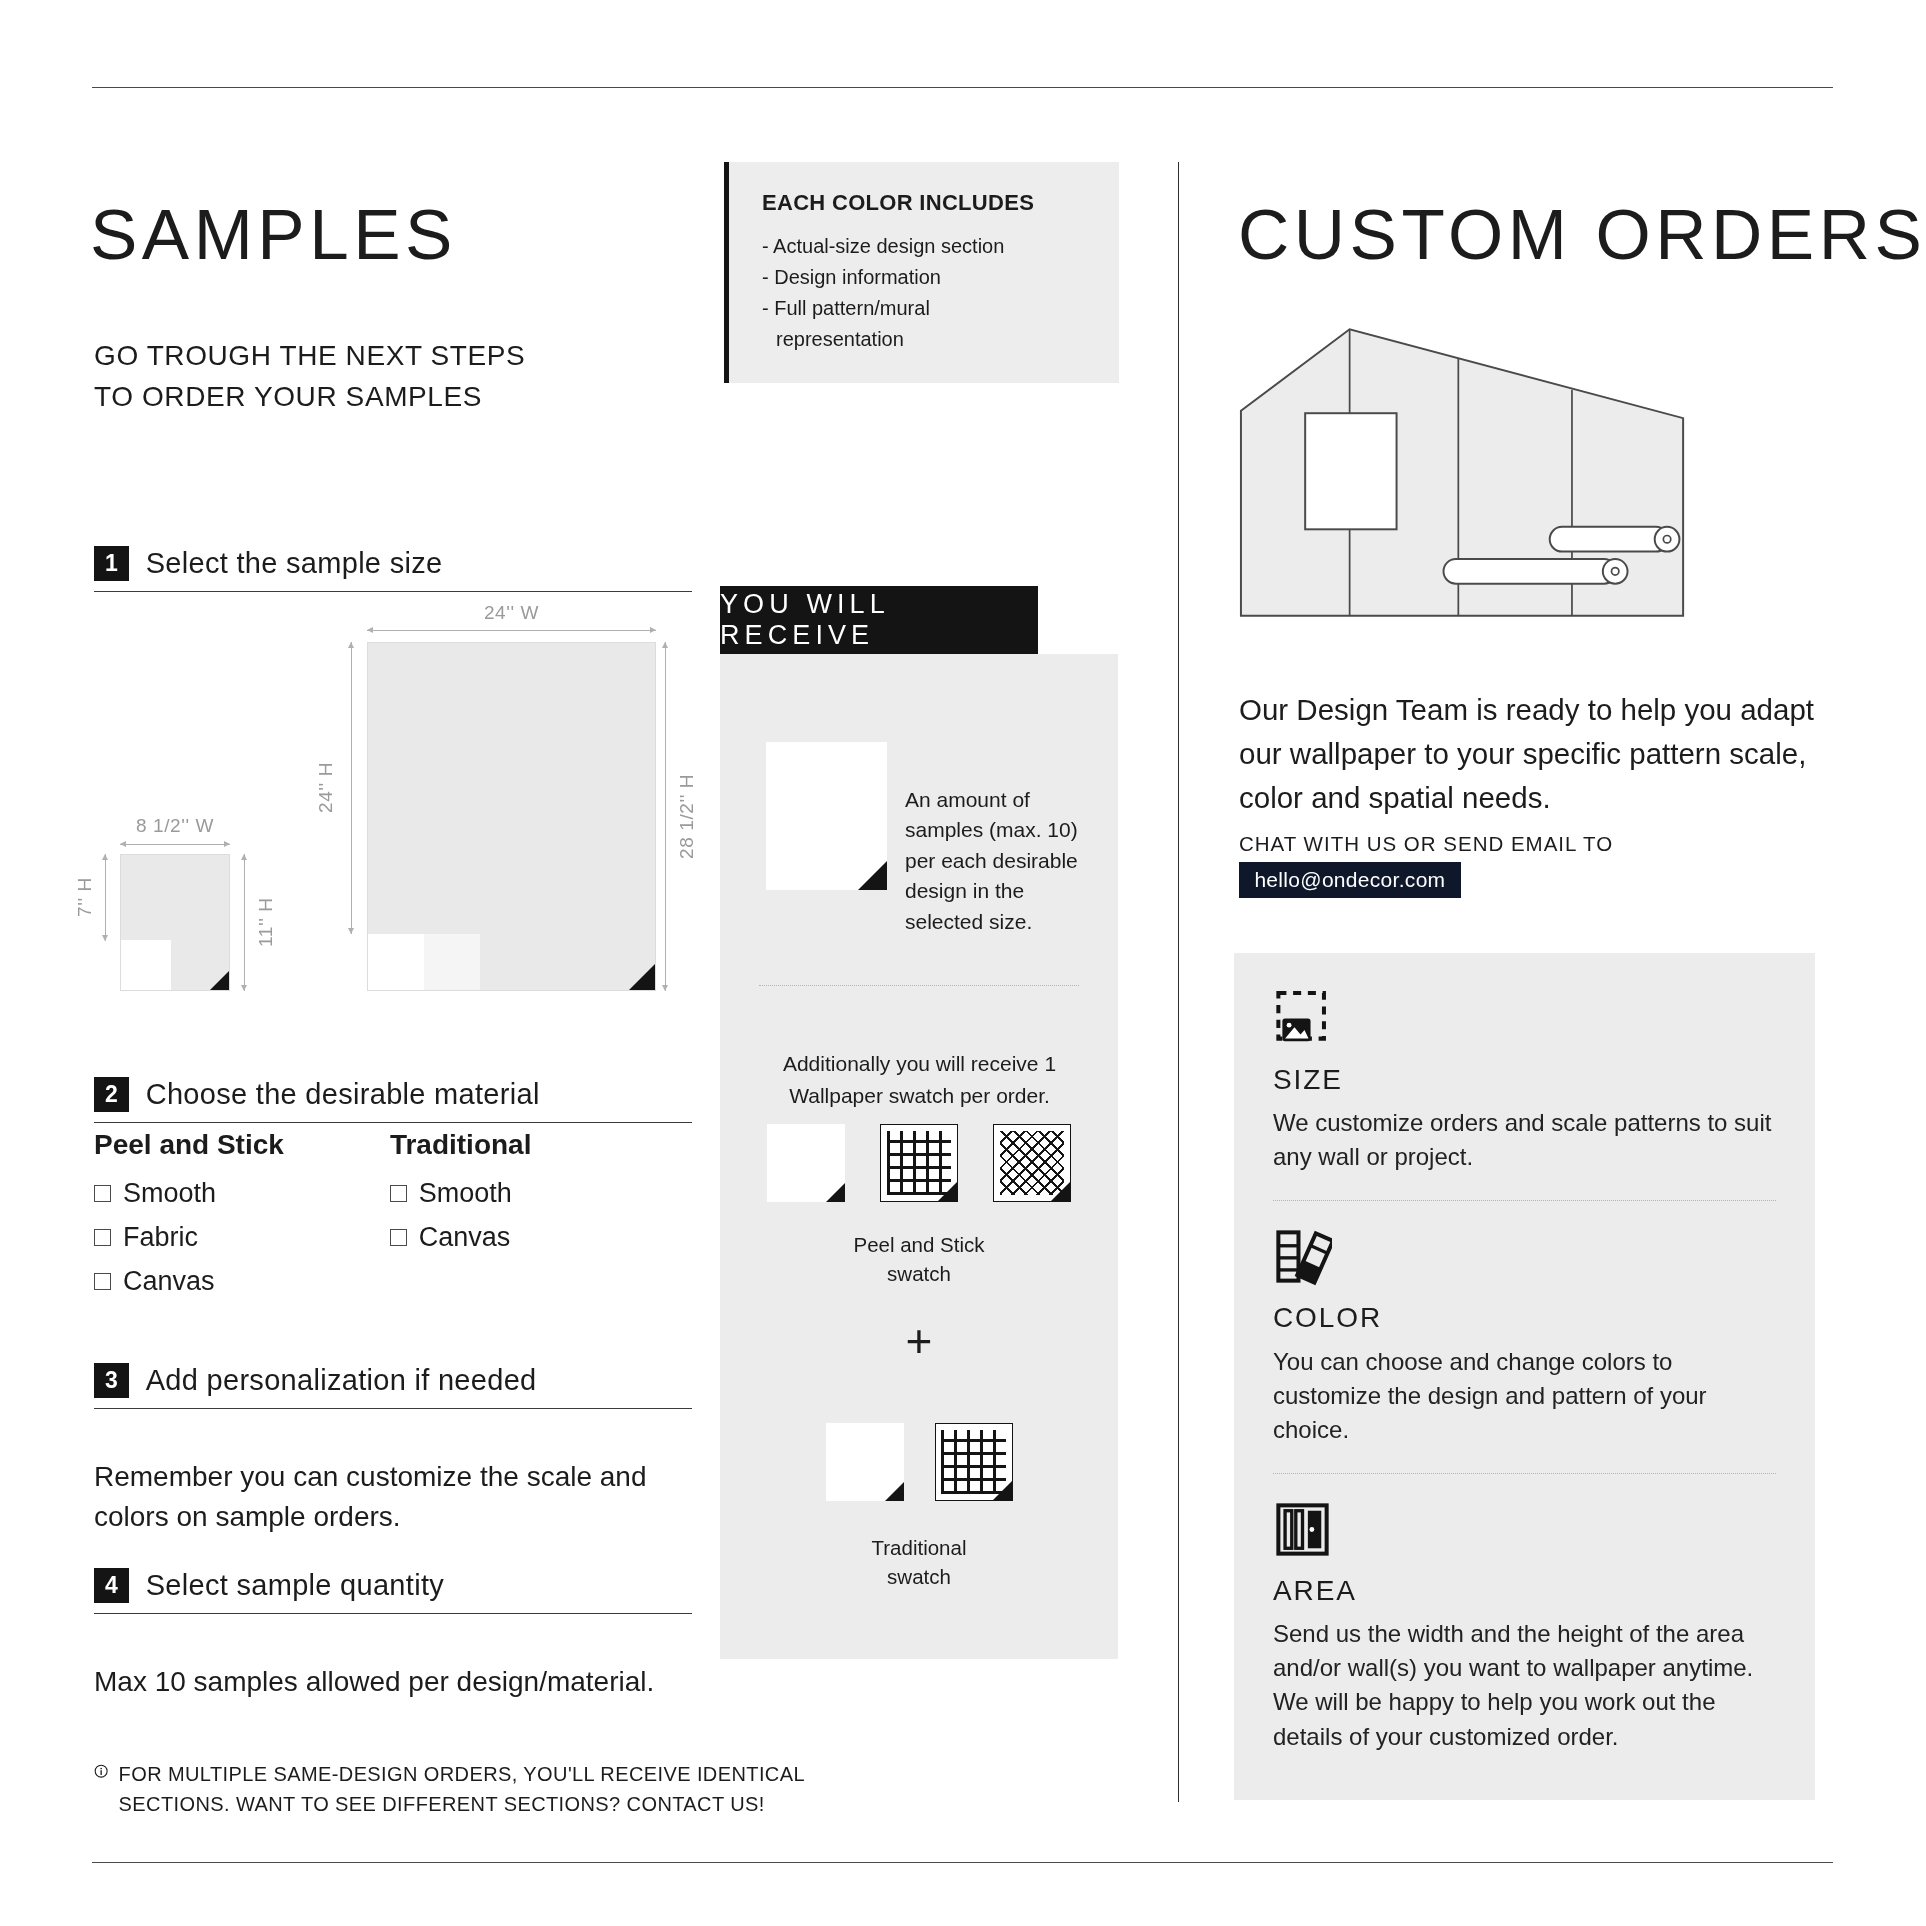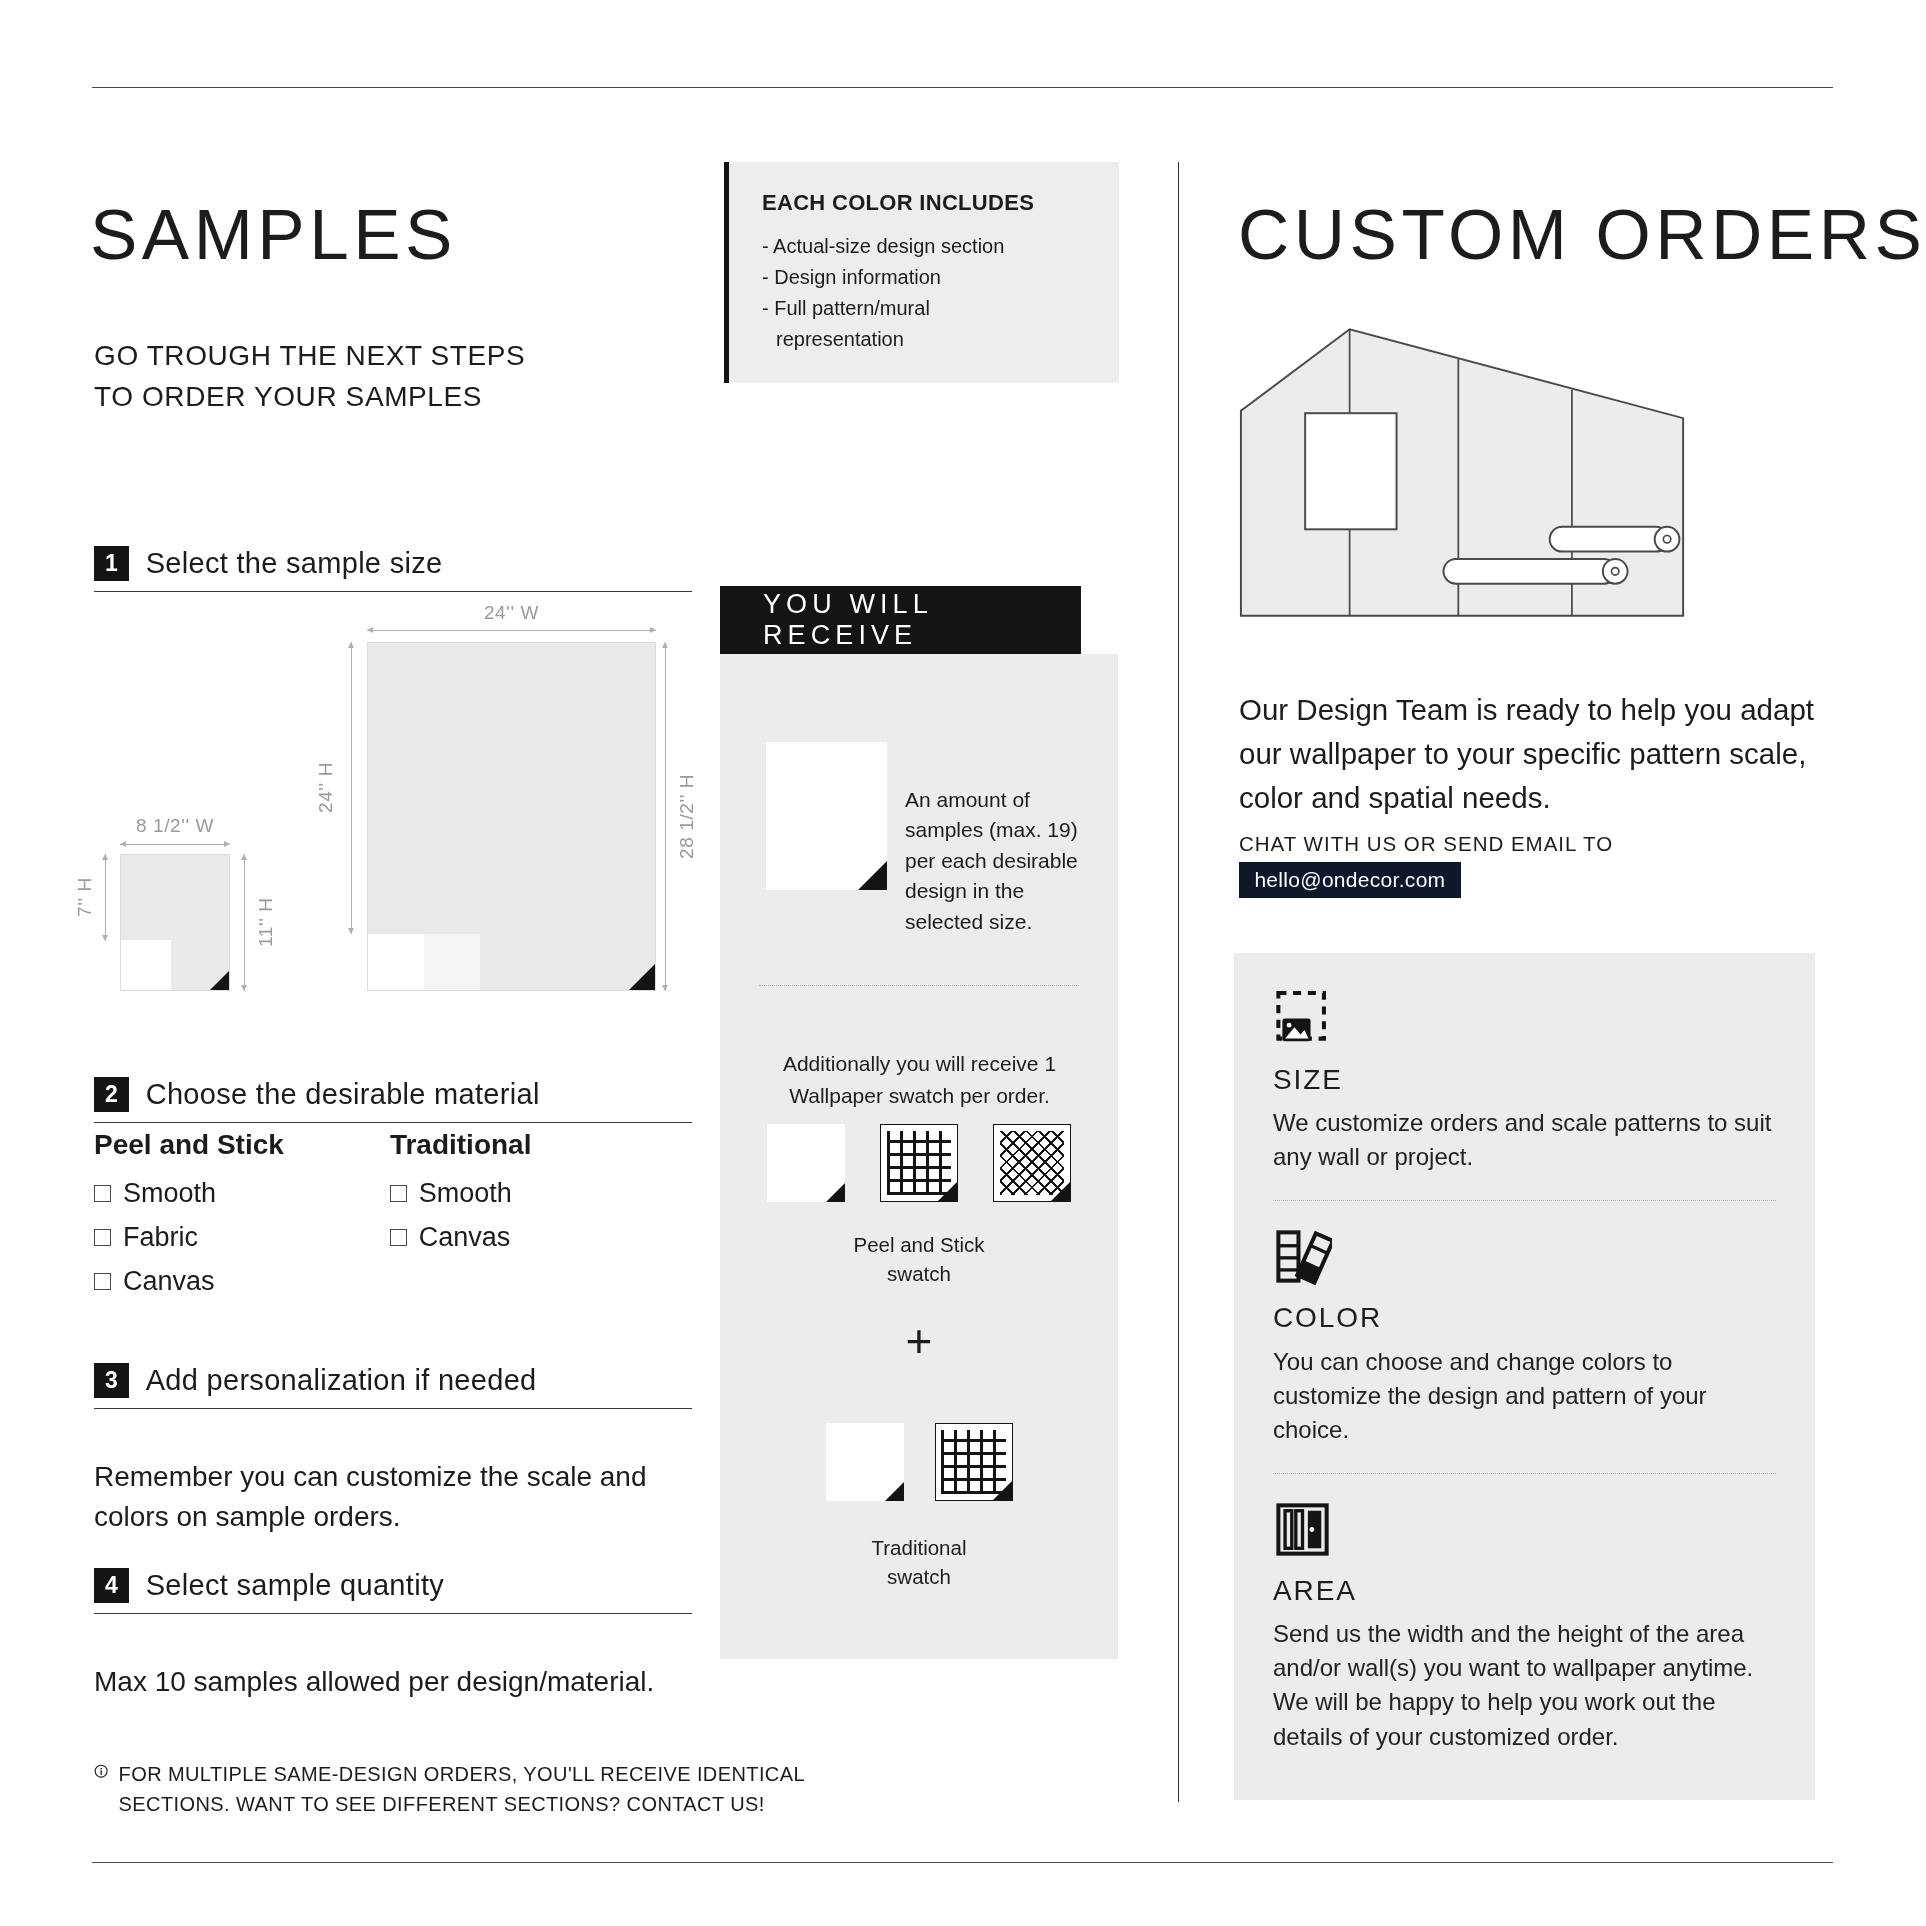--- a/index.html
+++ b/index.html
@@ -58,21 +58,21 @@
   .checkbox { width:17.3px; height:17.3px; border:1.9px solid #4a4a4a; box-sizing:border-box; background:#fff; flex:0 0 auto; }
   .opt-label { font-size:27px; }
 
   
   .footer-note { position:absolute; left:94px; top:1759px; width:809px; display:flex; gap:10.3px; align-items:flex-start; }
   .footer-text { font-size:20px; letter-spacing:0.4px; line-height:1.5; }
 
   
   .mid-banner {
     position:absolute; left:720px; top:586px; width:318px; height:68px; background:#141414;
-    color:#ffffff; font-size:27px; letter-spacing:5.1px; display:flex; align-items:center; justify-content:center;padding-left:43px;
+    color:#ffffff; font-size:27px; letter-spacing:5.1px; display:flex; align-items:center; justify-content:center;
   }
   .mid-panel { position:absolute; left:720px; top:654px; width:398px; height:1005px; background:#ececec; }
   .page-icon { position:absolute; left:46px; top:88px; width:121px; height:148px; background:#ffffff; }
   .samples-text { position:absolute; left:185px; top:110px; width:200px; font-size:21px; line-height:1.45; }
   .dotted-div { border:none; border-top:1.3px dotted #b5b5b5; }
   .mid-div1 { position:absolute; left:39px; right:39px; top:326px; }
   .additional { position:absolute; left:26px; width:347px; top:373px; text-align:center; font-size:21px; line-height:1.5; }
   .swatch-row { position:absolute; left:0; width:398px; display:flex; justify-content:center; gap:35px; }
   .swatch { position:relative; width:78px; height:78px; background:#ffffff; box-sizing:border-box; }
   .swatch.bordered { border:1.9px solid #141414; }
@@ -214,21 +214,21 @@
     </svg>
     <span class="footer-text">FOR MULTIPLE SAME-DESIGN ORDERS, YOU'LL RECEIVE IDENTICAL SECTIONS. WANT TO SEE DIFFERENT SECTIONS? CONTACT US!</span>
   </div>
 
   <div class="mid-banner">YOU WILL RECEIVE</div>
 
   <div class="mid-panel">
     <div class="page-icon">
       <span class="fold" style="border-left:29.5px solid transparent; border-bottom:29.5px solid #141414;"></span>
     </div>
-    <p class="samples-text">An amount of samples (max. 19) per each desirable design in the selected size.</p>
+    <p class="samples-text">An amount of samples (max. 10) per each desirable design in the selected size.</p>
 
     <hr class="dotted-div mid-div1">
 
     <p class="additional">Additionally you will receive 1 Wallpaper swatch per order.</p>
 
     <div class="swatch-row" style="top:470px;">
       <div class="swatch">
         <span class="fold" style="border-left:19px solid transparent; border-bottom:19px solid #141414;"></span>
       </div>
       <div class="swatch bordered">

